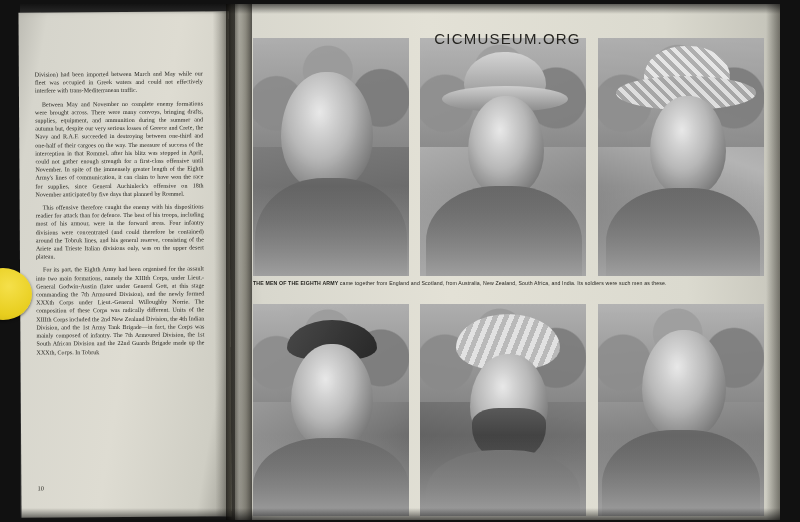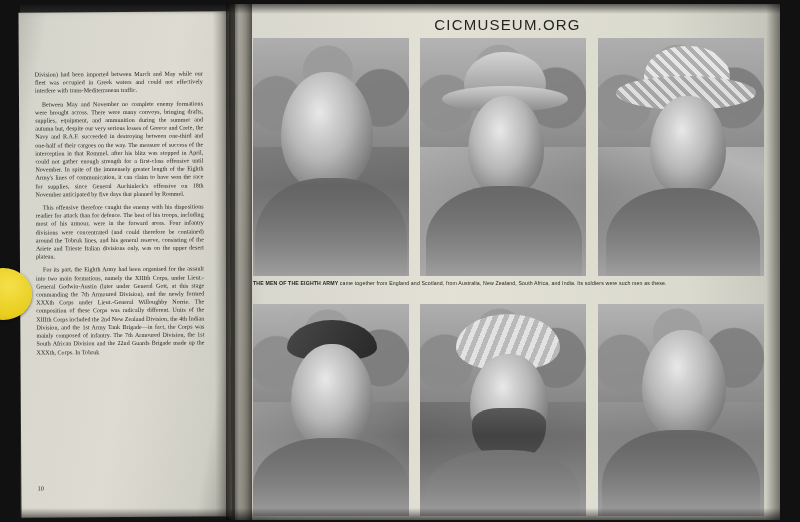--- a/index.html
+++ b/index.html
@@ -112,21 +112,21 @@
     top: 0px;
     width: 545px;
     height: 516px;
     background: linear-gradient(85deg, #b9b8b0 0%, #d8d7cd 8%, #e3e1d6 40%, #dbdacf 80%, #c3c2b8 100%);
     box-shadow: inset 8px 0 14px -8px rgba(0,0,0,0.6);
     overflow: hidden;
   }
 
   .watermark {
     position: absolute;
-    top: 12px;
+    top: 26px;
     left: 0;
     width: 545px;
     text-align: center;
     font-family: "Liberation Sans", sans-serif;
     font-size: 15px;
     letter-spacing: 1.2px;
     color: #262521;
     z-index: 5;
     font-weight: 400;
   }

